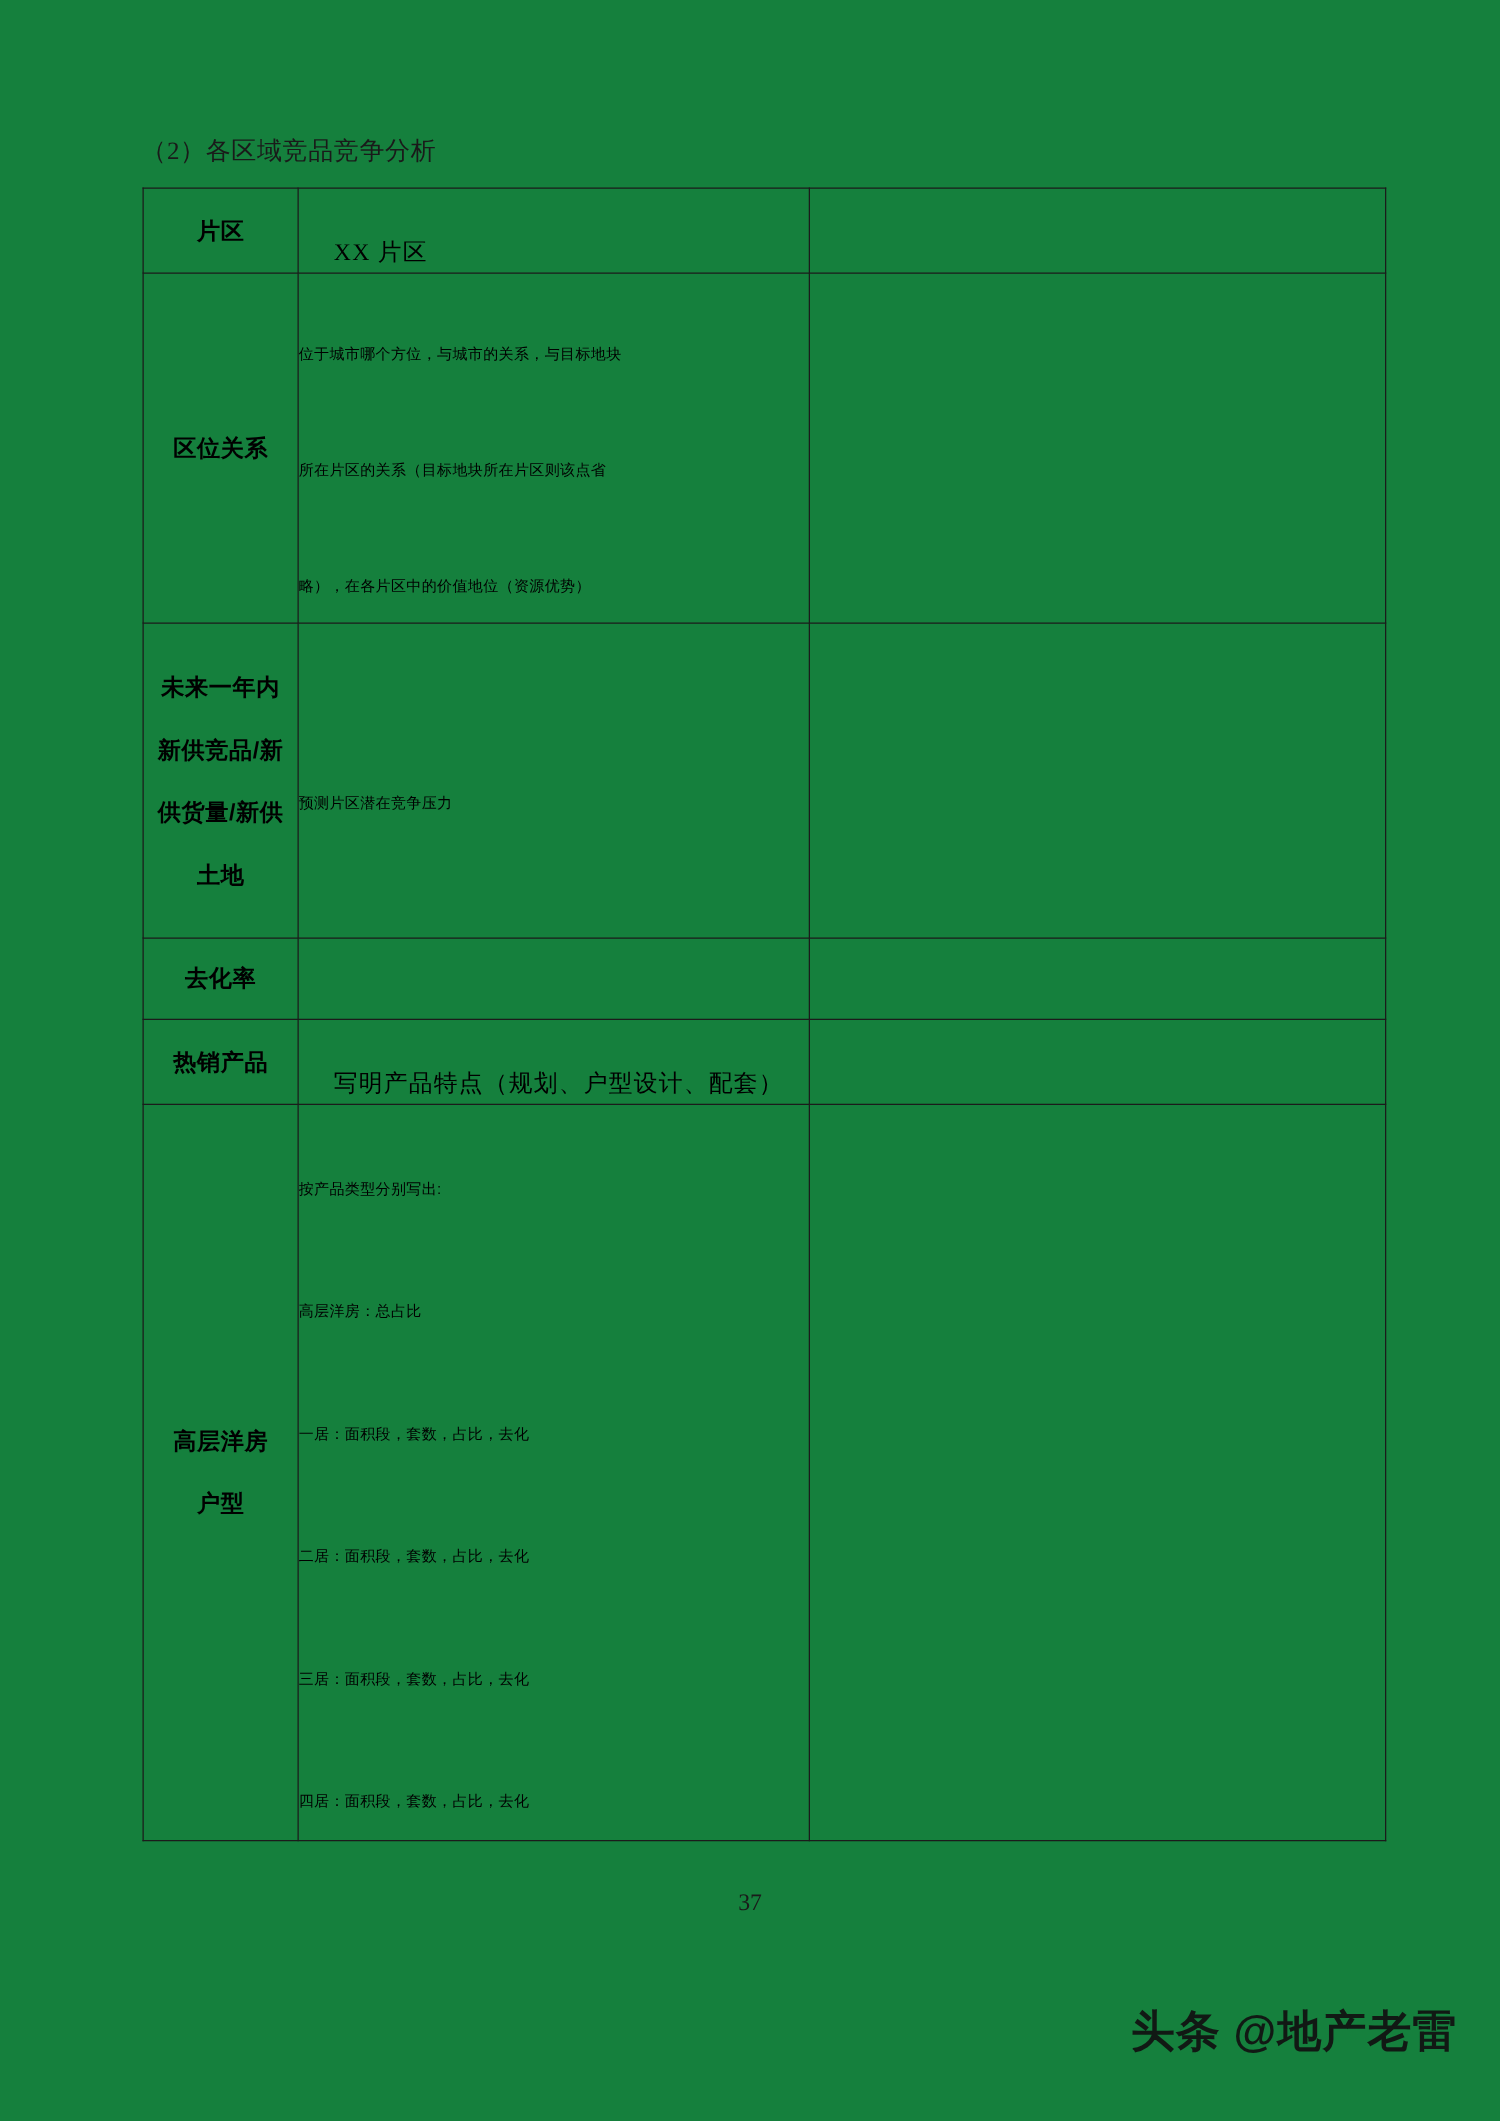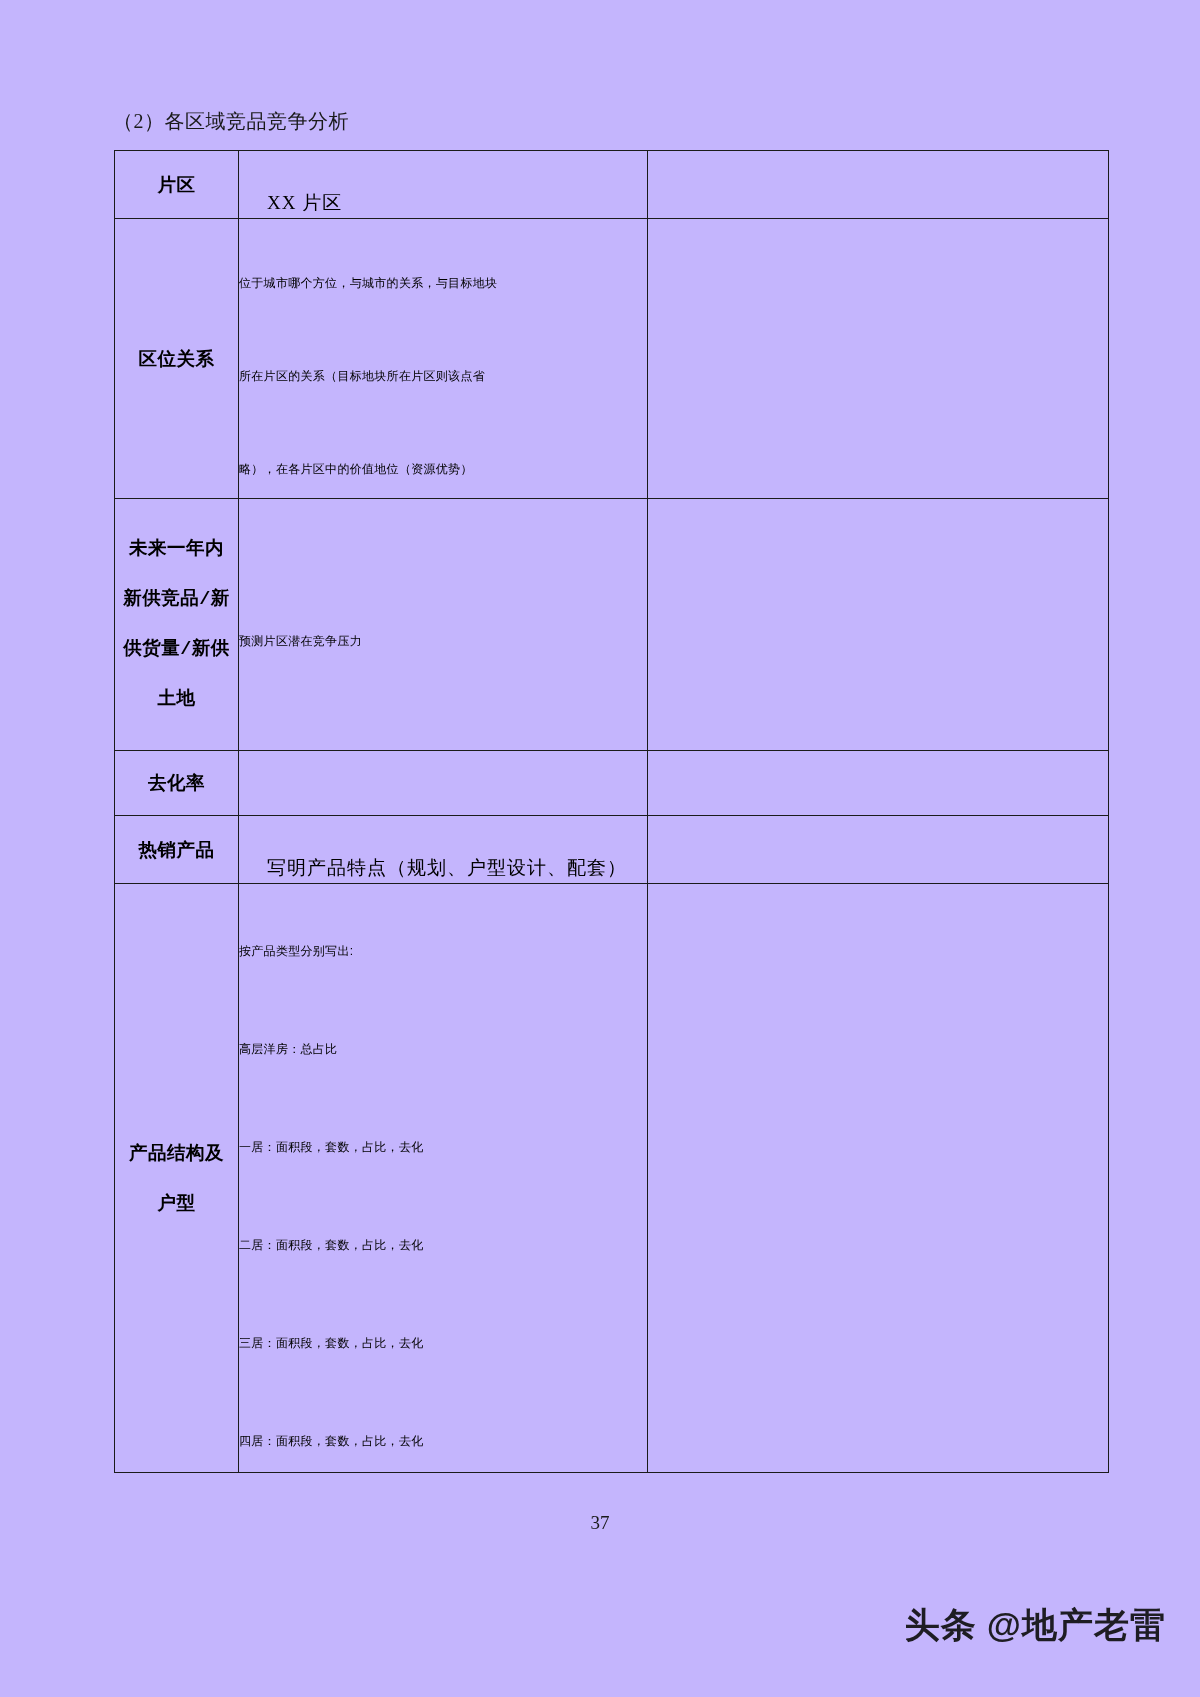--- a/index.html
+++ b/index.html
@@ -11,21 +11,21 @@
     width: 1200px; height: 1697px;
     position: relative;
     font-family: "Liberation Sans", "DejaVu Sans", sans-serif;
     color: #000000;
     overflow: hidden;
   }
 
   .page {
     position: absolute;
     inset: 0;
-    background: #c4b5fd;
+    background: #15803d;
   }
 
   
   .doc-heading {
     position: absolute;
     left: 113px;
     top: 108px;
     font-family: "Liberation Serif", "DejaVu Serif", serif;
     font-size: 20px;
     line-height: 26px;
@@ -82,21 +82,21 @@
   .val.indent { padding-left: 28px; }
   .val.para .ln { line-height: 57px; }
   .val.items .ln { line-height: 62px; }
 
   
   .r-pianqu td { height: 62px; }
   .r-quwei td { height: 190px; }
   .r-kehu td { height: 67px; }
   .r-jingpin td { height: 60px; }
   .r-tudi td { height: 118px; }
-  .r-weilai td { height: 252px; font-family: Liberation Mono, monospace; }
+  .r-weilai td { height: 252px; }
   .r-quhua td { height: 65px; }
   .r-rexiao td { height: 62px; }
   .r-chanpin td { height: 360px; }
 
   .empty { height: 100%; }
 
   
   .page-number {
     position: absolute;
     left: 0; right: 0;
@@ -204,21 +204,21 @@
           <td class="val serif indent">
             <span class="ln">写明产品特点（规划、户型设计、配套）</span>
           </td>
           <td class="val">
             <span class="empty"></span>
           </td>
         </tr>
 
         <tr class="r-chanpin">
           <td class="lbl">
-            <span class="ln">产品结构及</span>
+            <span class="ln">高层洋房</span>
             <span class="ln">户型</span>
           </td>
           <td class="val items">
             <span class="ln">按产品类型分别写出:</span>
             <span class="ln">高层洋房：总占比</span>
             <span class="ln">一居：面积段，套数，占比，去化</span>
             <span class="ln">二居：面积段，套数，占比，去化</span>
             <span class="ln">三居：面积段，套数，占比，去化</span>
             <span class="ln">四居：面积段，套数，占比，去化</span>
           </td>

